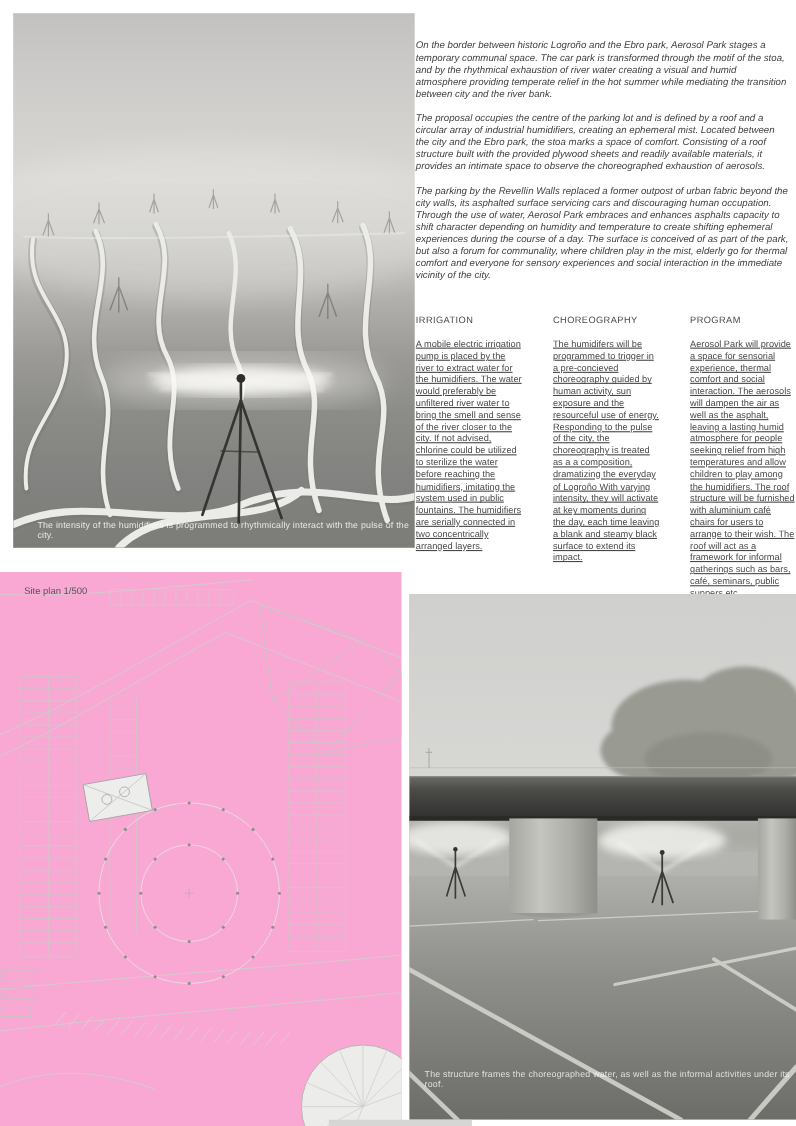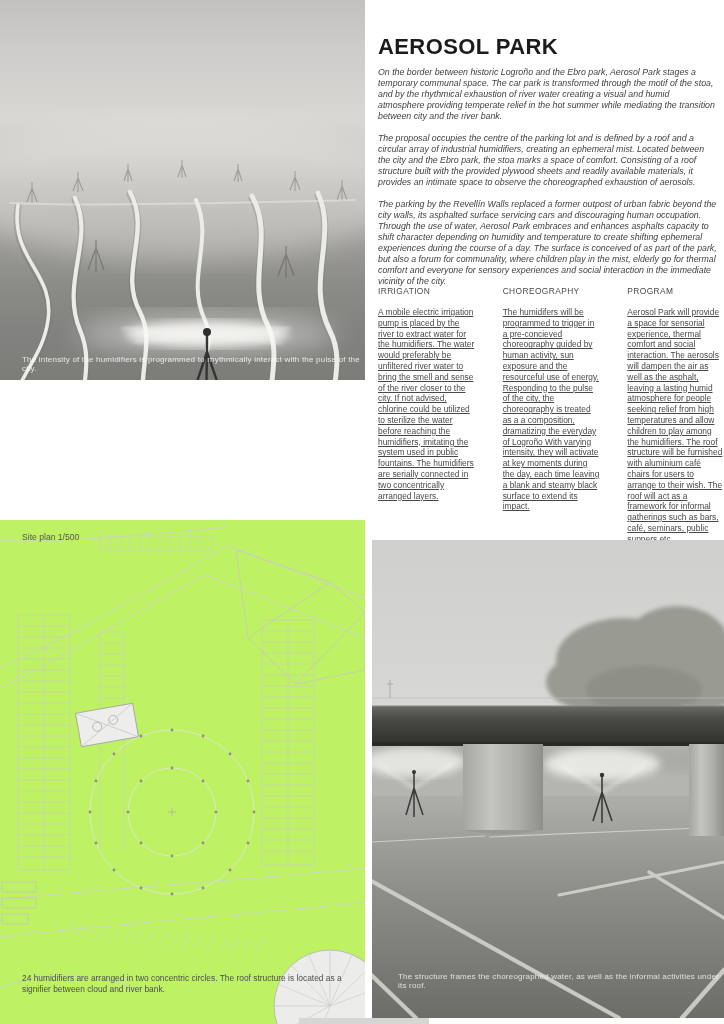--- a/index.html
+++ b/index.html
@@ -1,49 +1,49 @@
 <!DOCTYPE html>
 <html><head>
 <meta charset="utf-8">
 <style>
   html,body{margin:0;padding:0;background:#ffffff;}
   .sheet{position:relative;width:724px;height:1024px;background:#ffffff;overflow:hidden;
          font-family:"Liberation Sans", sans-serif;}
 
   
-  .photo-top{position:absolute;left:0;top:0;width:365px;height:380px;margin:0;overflow:hidden;
+  .photo-top{position:absolute;left:0;top:0;width:365px;height:486px;margin:12px;overflow:hidden;
     background:linear-gradient(180deg,#c2c1bf 0%,#cbcac8 10%,#d3d2cf 22%,#d8d7d4 31%,
                #cccbc8 41%,#b2b1ae 53%,#9b9a97 64%,#8b8b87 75%,#828280 87%,#7c7c78 100%);}
   .photo-top svg{position:absolute;left:0;top:0;}
   .photo-caption{position:absolute;left:22px;bottom:7px;font-size:8px;letter-spacing:.2px;
     color:rgba(250,250,248,.85);}
 
   
   .textcol{position:absolute;left:378px;top:36px;width:340px;}
   .textcol h1{margin:0 0 9px 0;font-size:22px;line-height:1;font-weight:bold;
     letter-spacing:.4px;color:#1b1b1d;}
   .textcol p{margin:0 0 11px 0;font-size:8.8px;line-height:11px;color:#414143;font-style:italic;}
 
   .cols{position:absolute;left:378px;top:286px;width:346px;display:flex;gap:28px;}
   .col{width:105px;}
   .col h2{margin:0 0 11px 0;font-size:8.4px;font-weight:400;letter-spacing:.4px;color:#4a4a4c;}
   .col p{margin:0;font-size:8.4px;line-height:10.8px;color:#48484a;text-decoration:underline;}
 
   
-  .siteplan{position:absolute;left:0;top:520px;width:365px;height:504px;margin:0;background:#bef264;}
+  .siteplan{position:absolute;left:0;top:520px;width:365px;height:504px;margin:0;background:#f9a8d4;}
   .siteplan svg{position:absolute;left:0;top:0;}
   .plan-label{position:absolute;left:22px;top:12px;font-size:8.6px;color:#555557;}
   .plan-caption{position:absolute;left:22px;top:453px;width:320px;font-size:8.4px;
     line-height:10.5px;color:#4d4d4f;}
 
   
   .photo-bottom{position:absolute;left:372px;top:540px;width:352px;height:478px;margin:0;
     overflow:hidden;background:#d2d2d0;}
   .photo-bottom svg{position:absolute;left:0;top:0;}
-  .photo-bottom .photo-caption{left:14px;bottom:28px;color:rgba(252,252,250,.78);margin-left:12px;}
+  .photo-bottom .photo-caption{left:14px;bottom:28px;color:rgba(252,252,250,.78);}
 
   .bottom-mark{position:absolute;left:299px;top:1018px;width:130px;height:6px;background:#d6d6d4;}
 </style>
 </head>
 <body>
 
 <div class="sheet">
 
   <figure class="photo-top">
     <svg width="365" height="486" viewBox="0 0 365 486">
@@ -109,21 +109,20 @@
           <path d="M207 352 L 207 335"></path>
           <path d="M189 398 L 224 399" stroke-width="1.4" opacity="0.7"></path>
         </g>
         <circle cx="207" cy="332" r="4" fill="#2e2e2c"></circle>
       </g>
     </svg>
     <figcaption class="photo-caption">The intensity of the humidifiers is programmed to rhythmically interact with the pulse of the city.</figcaption>
   </figure>
 
   <section class="textcol">
-    <h1>AEROSOL PARK</h1>
     <p>On the border between historic Logroño and the Ebro park, Aerosol Park stages a temporary communal space. The car park is transformed through the motif of the stoa, and by the rhythmical exhaustion of river water creating a visual and humid atmosphere providing temperate relief in the hot summer while mediating the transition between city and the river bank.</p>
     <p>The proposal occupies the centre of the parking lot and is defined by a roof and a circular array of industrial humidifiers, creating an ephemeral mist. Located between the city and the Ebro park, the stoa marks a space of comfort. Consisting of a roof structure built with the provided plywood sheets and readily available materials, it provides an intimate space to observe the choreographed exhaustion of aerosols.</p>
     <p>The parking by the Revellín Walls replaced a former outpost of urban fabric beyond the city walls, its asphalted surface servicing cars and discouraging human occupation. Through the use of water, Aerosol Park embraces and enhances asphalts capacity to shift character depending on humidity and temperature to create shifting ephemeral experiences during the course of a day. The surface is conceived of as part of the park, but also a forum for communality, where children play in the mist, elderly go for thermal comfort and everyone for sensory experiences and social interaction in the immediate vicinity of the city.</p>
   </section>
 
   <section class="cols">
     <div class="col">
       <h2>IRRIGATION</h2>
       <p>A mobile electric irrigation pump is placed by the river to extract water for the humidifiers. The water would preferably be unfiltered river water to bring the smell and sense of the river closer to the city. If not advised, chlorine could be utilized to sterilize the water before reaching the humidifiers, imitating the system used in public fountains. The humidifiers are serially connected in two concentrically arranged layers.</p>
     </div>
@@ -221,21 +220,20 @@
       </g>
 
       <g>
         <circle cx="330" cy="486" r="56" stroke="#b4b4b2" stroke-width="0.9" fill="#ececea"></circle>
         <g stroke="#c8c8c6" stroke-width="0.6">
           <path d="M330 486 L330 430 M330 486 L352 434 M330 486 L371 446 M330 486 L384 466 M330 486 L274 486 M330 486 L278 464 M330 486 L290 444 M330 486 L308 433 M330 486 L286 510 M330 486 L310 538"></path>
         </g>
       </g>
     </svg>
     <div class="plan-label">Site plan 1/500</div>
-    <figcaption class="plan-caption">24 humidifiers are arranged in two concentric circles. The roof structure is located as a signifier between cloud and river bank.</figcaption>
   </figure>
 
   <figure class="photo-bottom">
     <svg width="352" height="478" viewBox="0 0 352 478">
       <defs>
         <linearGradient id="sky" x1="0" y1="0" x2="0" y2="1">
           <stop offset="0" stop-color="#cfcfcd"></stop>
             <stop offset="1" stop-color="#d9d9d6"></stop>
         </linearGradient>
         <linearGradient id="roofg" x1="0" y1="0" x2="0" y2="1">

